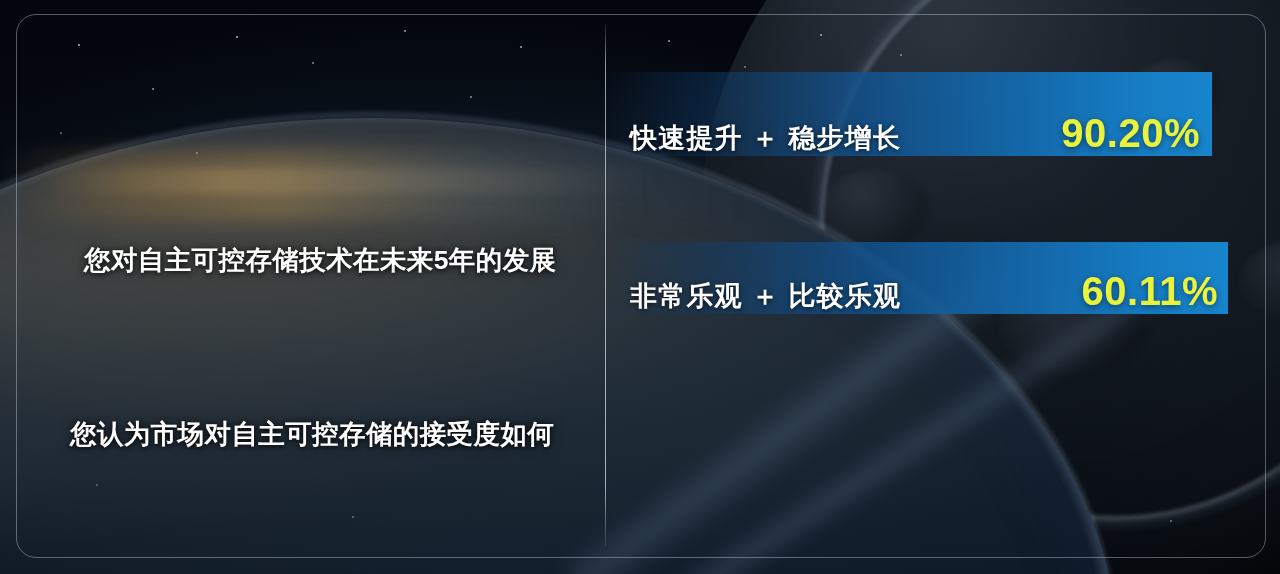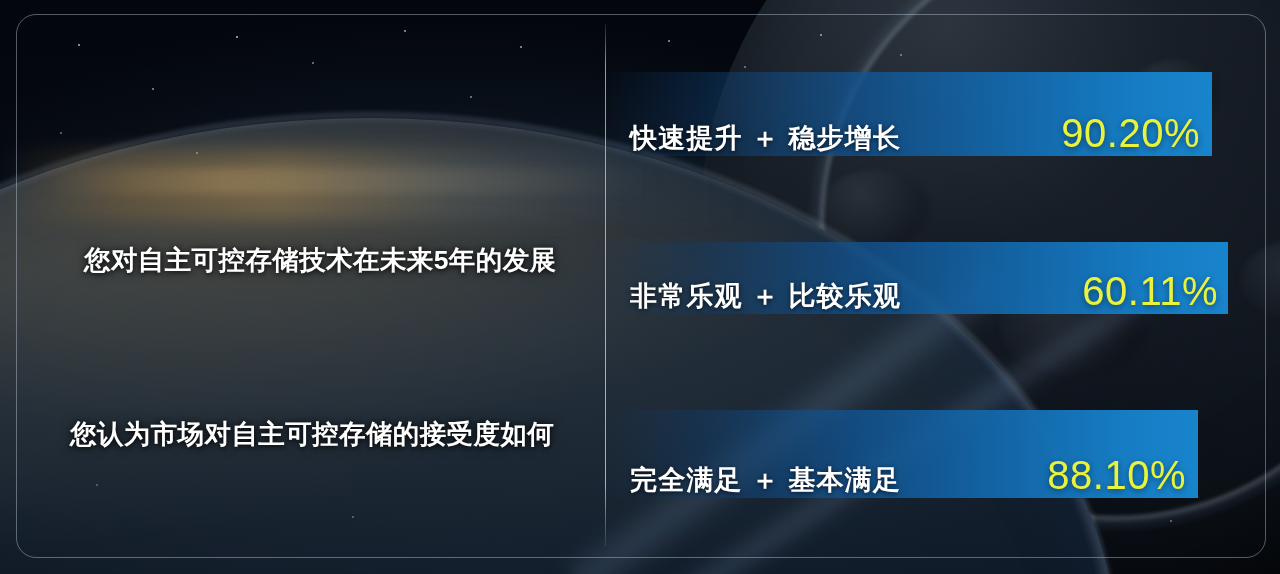--- a/index.html
+++ b/index.html
@@ -85,21 +85,21 @@
   .bar{position:absolute;display:flex;align-items:flex-end;
     background:linear-gradient(90deg,
        rgba(12,40,74,.02) 0%,
        rgba(15,62,112,.40) 16%,
        rgba(17,84,146,.80) 42%,
        rgba(19,106,174,.95) 68%,
        rgba(22,125,196,1) 88%,
        rgba(24,132,204,1) 100%);}
   .bar .ans{color:#fff;font-weight:bold;font-size:27px;letter-spacing:1.2px;white-space:nowrap;
     text-shadow:0 1px 5px rgba(0,0,0,.75);}
-  .bar .pct{position:absolute;color:#e9f33c;font-weight:normal;font-size:40px;letter-spacing:.5px;
+  .bar .pct{position:absolute;color:#e9f33c;font-weight:bold;font-size:40px;letter-spacing:.5px;
     white-space:nowrap;text-shadow:0 2px 6px rgba(0,0,0,.45);}
 
   #bar1{left:606px;top:72px;width:606px;height:84px;}
   #bar2{left:606px;top:242px;width:622px;height:72px;}
   #bar3{left:606px;top:410px;width:592px;height:88px;}
 
   #bar1 .ans{margin-left:24px;}
   #bar2 .ans{margin-left:24px;}
   #bar3 .ans{margin-left:24px;}
   #bar1 .pct{right:12px;}
@@ -167,19 +167,15 @@
     <div class="bar" id="bar1">
       <span class="ans">快速提升 ＋ 稳步增长</span>
       <span class="pct">90.20%</span>
     </div>
 
     <div class="bar" id="bar2">
       <span class="ans">非常乐观 ＋ 比较乐观</span>
       <span class="pct">60.11%</span>
     </div>
 
-    <div class="bar" id="bar3">
-      <span class="ans">完全满足 ＋ 基本满足</span>
-      <span class="pct">88.10%</span>
-    </div>
 
   </div>
 </div>
 
 </body></html>

